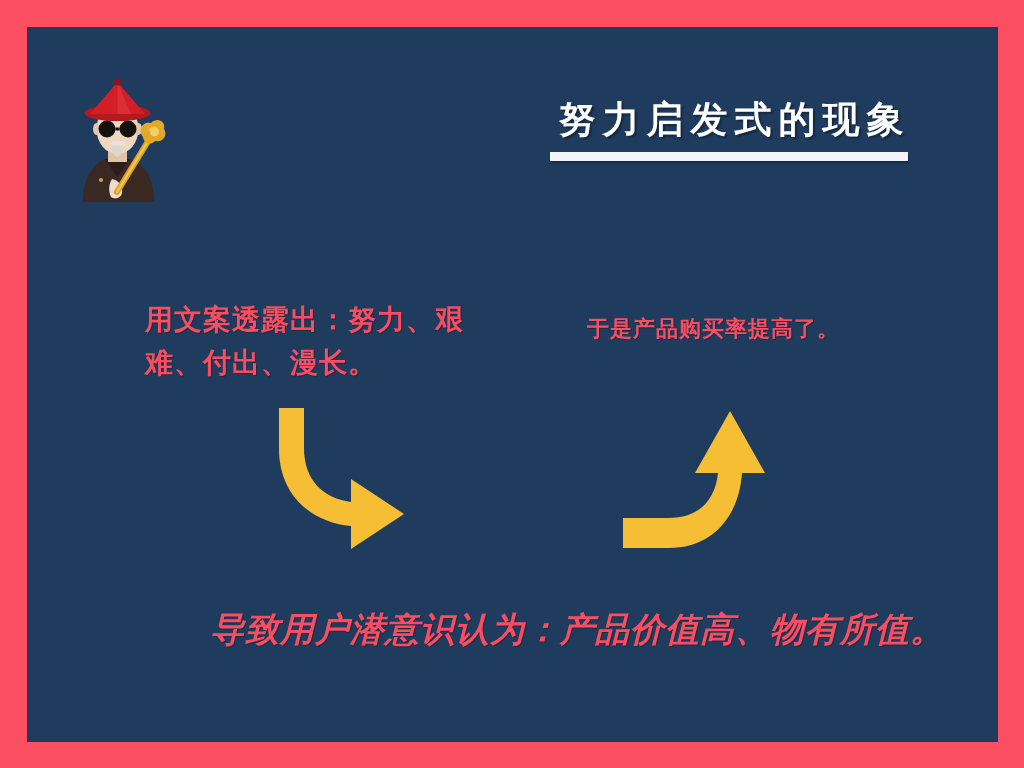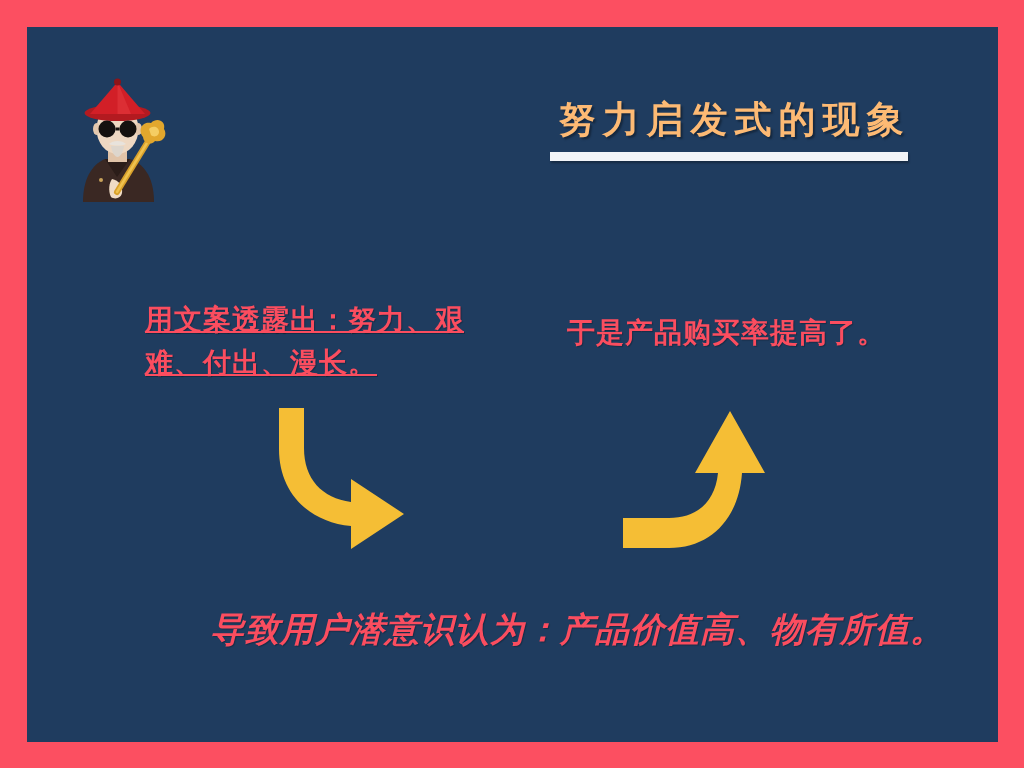--- a/index.html
+++ b/index.html
@@ -56,21 +56,21 @@
     position: absolute;
     left: 515px;
     top: 70px;
     width: 385px;
     text-align: center;
   }
   #title-text {
     font-size: 37px;
     font-weight: bold;
     letter-spacing: 7px;
-    color: #fdba74;
+    color: #ffffff;
     font-family: "Liberation Serif", "DejaVu Serif", serif;
     text-shadow: 2px 2px 2px rgba(0,0,0,0.35);
     white-space: nowrap;
     line-height: 1.25;
   }
   #title-rule {
     margin-top: 9px;
     margin-left: 8px;
     width: 358px;
     height: 9px;
@@ -86,27 +86,26 @@
     font-family: "Liberation Serif", "DejaVu Serif", serif;
     text-shadow: 1px 1px 1px rgba(0,0,0,0.25);
   }
   #text-cause {
     left: 118px;
     top: 272px;
     width: 330px;
     font-size: 28px;
     line-height: 1.52;
     letter-spacing: 1px;
-    text-decoration: underline;
   }
   #text-effect {
-    left: 540px;
+    left: 560px;
     top: 285px;
     width: 380px;
-    font-size: 28px;
+    font-size: 22px;
     line-height: 1.5;
     letter-spacing: 1px;
     white-space: nowrap;
   }
   #text-conclusion {
     left: 183px;
     top: 578px;
     width: 700px;
     font-size: 34px;
     line-height: 1.45;

